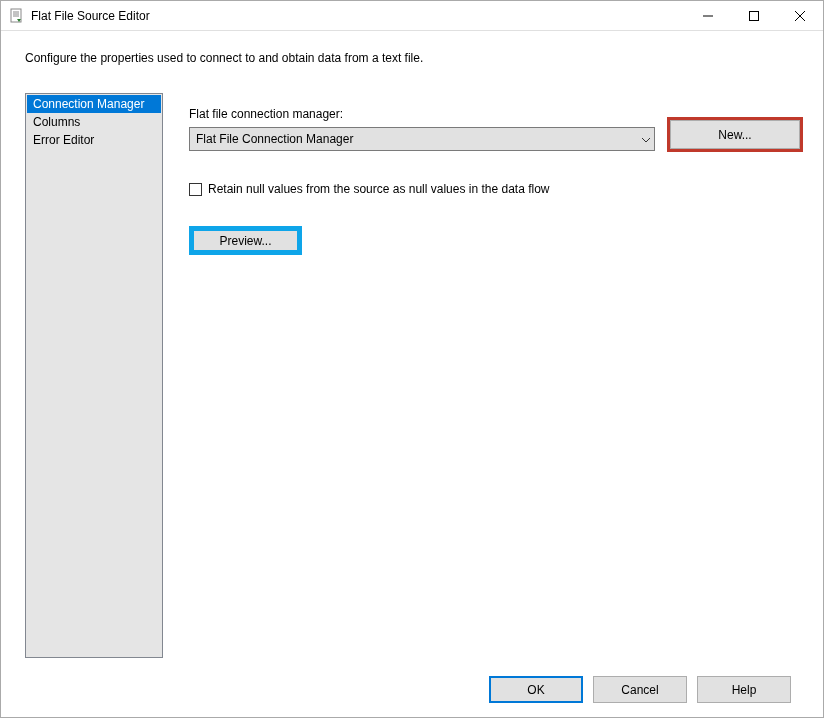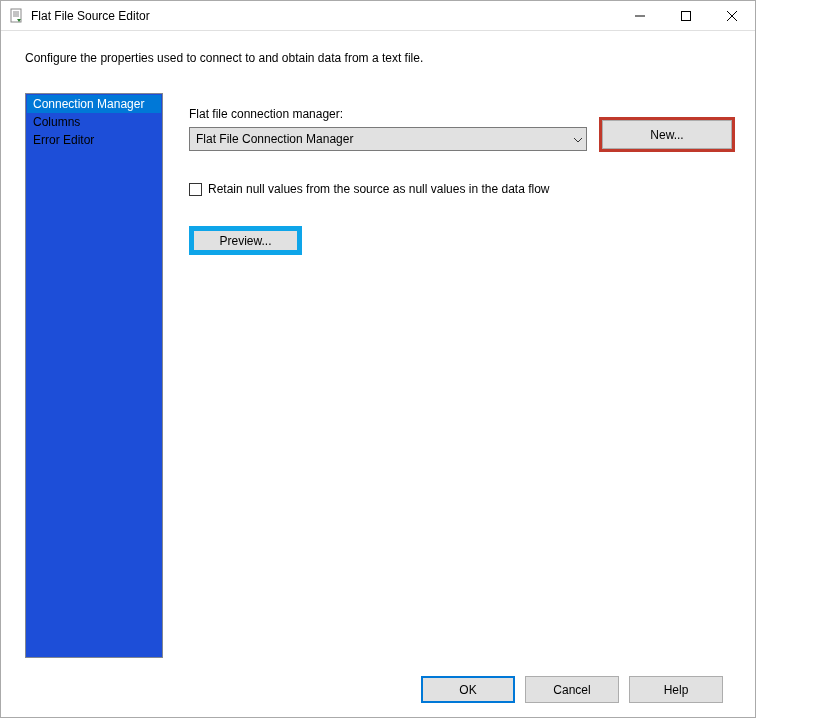--- a/index.html
+++ b/index.html
@@ -9,21 +9,21 @@
     }
     
     body {
       font-family: "Segoe UI", Tahoma, sans-serif;
       font-size: 12px;
       background: #fff;
       color: #000;
     }
     
     .window {
-      width: 756px;
+      width: 824px;
       height: 718px;
       border: 1px solid #aaa;
       background: #fff;
       position: relative;
       display: flex;
       flex-direction: column;
     }
     
     .titlebar {
       height: 30px;
@@ -76,21 +76,21 @@
     .main-content {
       flex: 1;
       display: flex;
       padding: 0 20px 0 24px;
       gap: 26px;
     }
     
     .sidebar {
       width: 138px;
       border: 1px solid #828790;
-      background: #1d4ed8;
+      background: #e5e5e5;
       padding: 1px;
     }
     
     .sidebar-item {
       padding: 1px 6px;
       font-size: 12px;
       cursor: pointer;
       line-height: 16px;
     }
     

